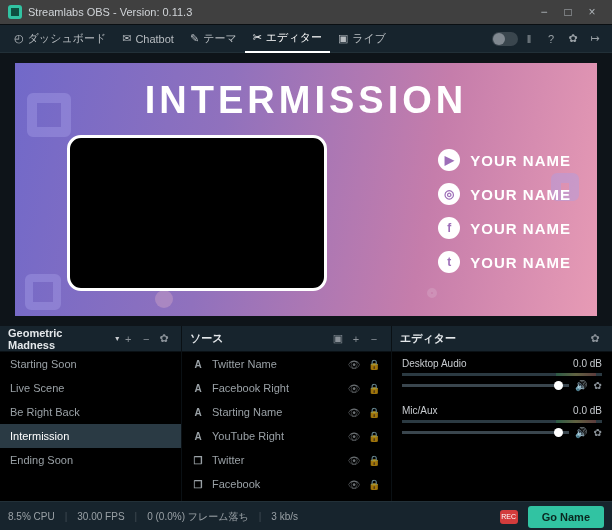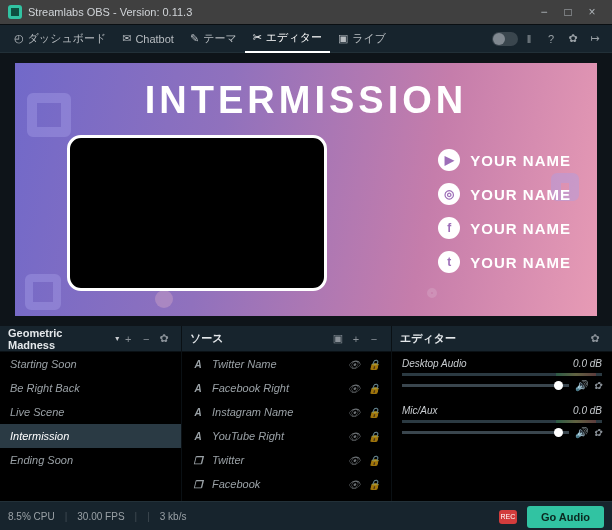--- a/index.html
+++ b/index.html
@@ -30,21 +30,21 @@
 .shape.sq { border: 10px solid #a8a0e8; border-radius: 6px; }
 .shape.circ { background: #d8aac8; border-radius: 50%; }
 
 .panels { display: flex; height: 175px; background: #000000; }
 .panel { border-right: 1px solid #0a1014; display: flex; flex-direction: column; }
 .panel:last-child { border-right: none; }
 .panel-head { display: flex; align-items: center; height: 26px; padding: 0 8px; background: #17242d; border-bottom: 1px solid #0a1014; }
 .panel-head .ptitle { color: #e4e8eb; font-size: 11px; font-weight: 600; }
 .panel-head .pspacer { flex: 1; }
 .panel-head .pbtn { width: 18px; text-align: center; color: #8a9198; cursor: pointer; font-size: 11px; }
-.panel-body { flex: 1; overflow: auto; font-style: italic; }
+.panel-body { flex: 1; overflow: auto; }
 .list-item { display: flex; align-items: center; height: 24px; padding: 0 10px; color: #9aa1a6; font-size: 11px; cursor: pointer; gap: 8px; }
 .list-item.active { background: #2a3a44; color: #fff; }
 .list-item .src-icon { width: 12px; text-align: center; font-size: 10px; font-weight: bold; }
 .list-item .eye { margin-left: auto; font-size: 10px; opacity: 0.7; }
 .list-item .lock { font-size: 10px; opacity: 0.7; }
 
 .mixer-ch { padding: 6px 10px 8px; }
 .mixer-row1 { display: flex; justify-content: space-between; color: #c8ccd0; font-size: 10px; margin-bottom: 4px; }
 .meter { height: 3px; background: linear-gradient(to right, #2b3a42 0%, #2b3a42 100%); margin-bottom: 4px; position: relative; }
 .meter::after { content: ""; position: absolute; right: 6px; top: 0; bottom: 0; width: 40px; background: linear-gradient(to right, #2fa84f, #e0c040, #d04030); opacity: 0.3; }
@@ -140,22 +140,22 @@
     <div class="panel-head">
       <span class="ptitle">Geometric Madness</span>
         <span class="chev">▾</span>
       <span class="pspacer"></span>
       <span class="pbtn">+</span>
       <span class="pbtn">−</span>
       <span class="pbtn">✿</span>
     </div>
     <div class="panel-body" id="scenes-body">
         <div class="list-item">Starting Soon</div>
+        <div class="list-item">Live Scene</div>
         <div class="list-item">Be Right Back</div>
-        <div class="list-item">Live Scene</div>
         <div class="list-item active">Intermission</div>
         <div class="list-item">Ending Soon</div>
       </div>
   </div>
   <div class="panel" style="width:210px">
     <div class="panel-head">
       <span class="ptitle">ソース</span>
       <span class="pspacer"></span>
       <span class="pbtn">▣</span>
       <span class="pbtn">+</span>
@@ -169,21 +169,21 @@
           <span class="lock">🔒</span>
         </div>
         <div class="list-item">
           <span class="src-icon">A</span>
           <span>Facebook Right</span>
           <span class="eye">👁</span>
           <span class="lock">🔒</span>
         </div>
         <div class="list-item">
           <span class="src-icon">A</span>
-          <span>Instagram Name</span>
+          <span>Starting Name</span>
           <span class="eye">👁</span>
           <span class="lock">🔒</span>
         </div>
         <div class="list-item">
           <span class="src-icon">A</span>
           <span>YouTube Right</span>
           <span class="eye">👁</span>
           <span class="lock">🔒</span>
         </div>
         <div class="list-item">
@@ -237,18 +237,19 @@
         </div>
       </div>
   </div>
 </div>
 
 <div class="statusbar">
   <span>8.5% CPU</span>
   <span style="opacity:.3">|</span>
   <span>30.00 FPS</span>
   <span style="opacity:.3">|</span>
+  <span>0 (0.0%) フレーム落ち</span>
   <span style="opacity:.3">|</span>
   <span>3 kb/s</span>
   <span class="sep"></span>
   <div class="rec">REC</div>
-  <div class="golive">Go Audio</div>
+  <div class="golive">Go Name</div>
 </div>
 
 </body></html>

